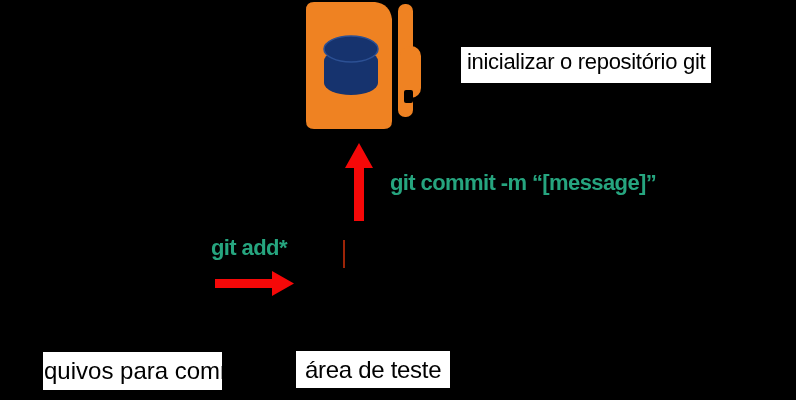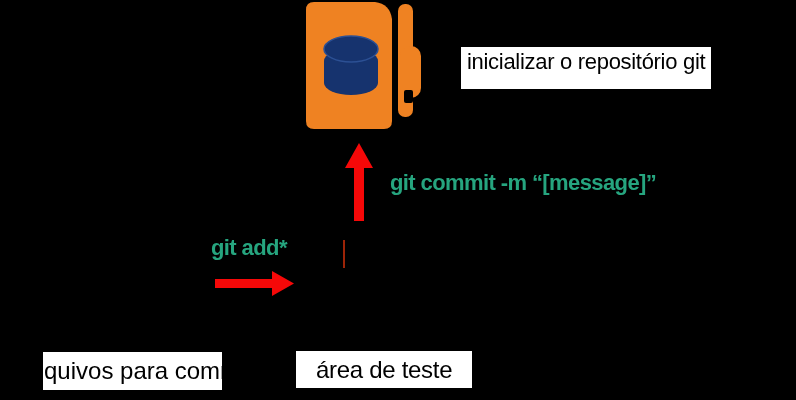--- a/index.html
+++ b/index.html
@@ -11,30 +11,30 @@
     position:absolute;color:#26a57f;font-weight:bold;white-space:nowrap;
     font-size:22px;letter-spacing:-0.6px;line-height:26px;
   }
   .cmd-git-init{left:462px;top:8px;}
   .cmd-commit{left:390px;top:170px;}
   .cmd-add{left:211px;top:235px;}
   .caption{
     position:absolute;background:#ffffff;color:#000000;white-space:nowrap;
   }
   .caption-repo{
-    left:461px;top:47px;height:42px;line-height:30px;
+    left:461px;top:47px;height:36px;line-height:30px;
     padding:0 6px;font-size:22px;letter-spacing:-0.3px;
   }
   .caption-working{
     left:43px;top:352px;width:178px;height:38px;line-height:38px;
     font-size:24px;overflow:hidden;padding-left:1px;
   }
   .caption-staging{
     left:296px;top:351px;height:37px;line-height:37px;
-    padding:0 20px;font-size:24px;letter-spacing:-0.3px;
+    padding:0 9px;font-size:24px;letter-spacing:-0.3px;
   }
   .repo-icon{position:absolute;left:303px;top:0;}
   .arrow-up{position:absolute;left:344px;top:143px;}
   .arrow-right{position:absolute;left:214px;top:270px;}
   .artifact-line{
     position:absolute;left:343px;top:240px;width:2px;height:28px;
     background:#b82a08;opacity:0.85;
   }
 </style>
 </head>

